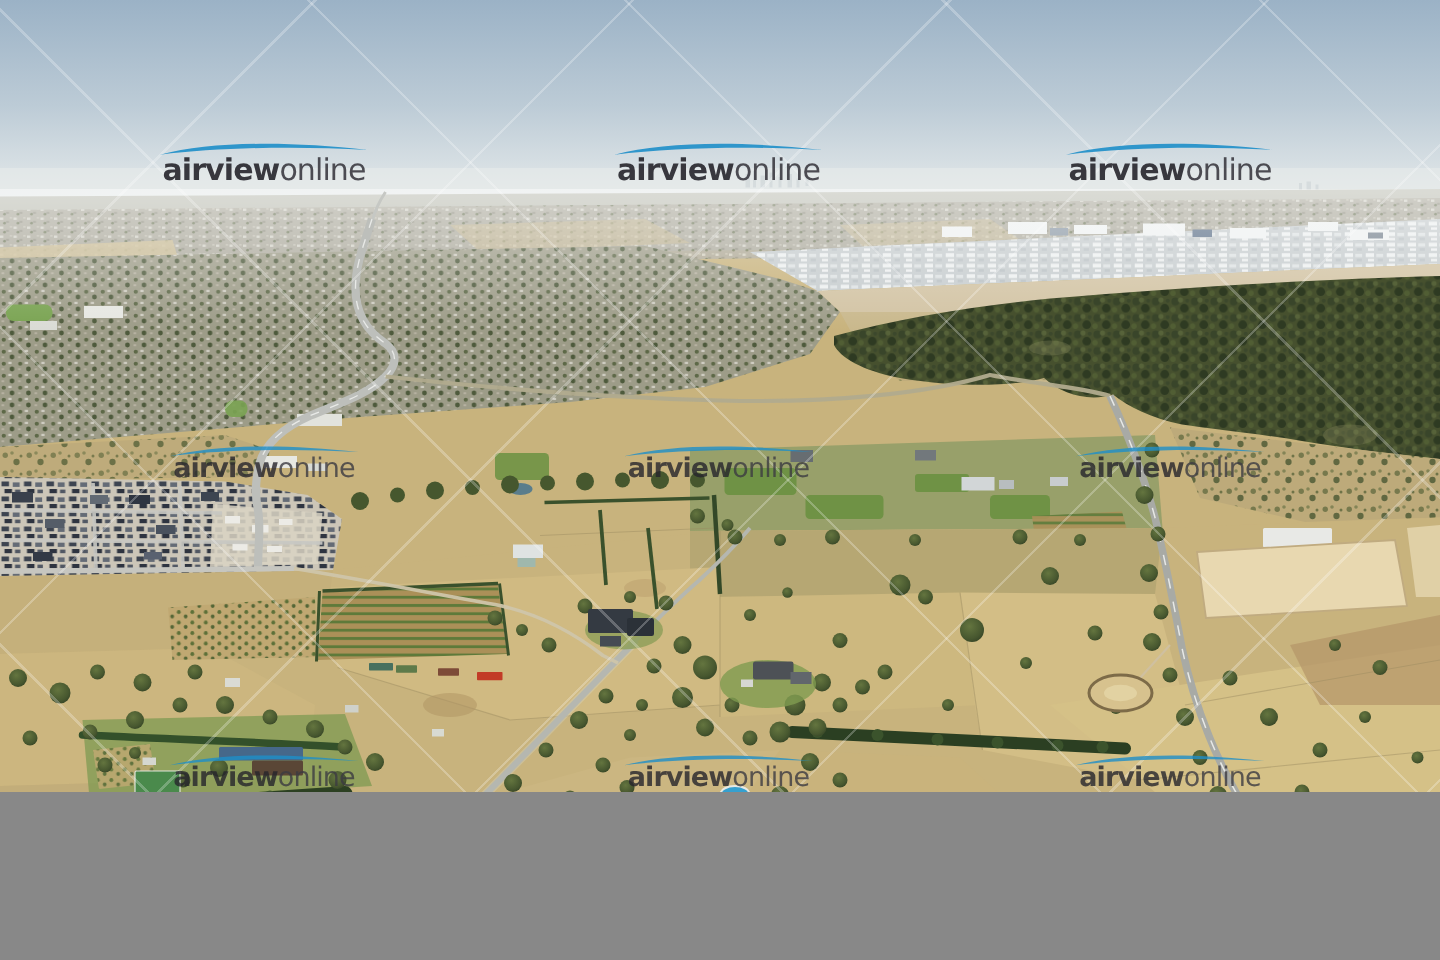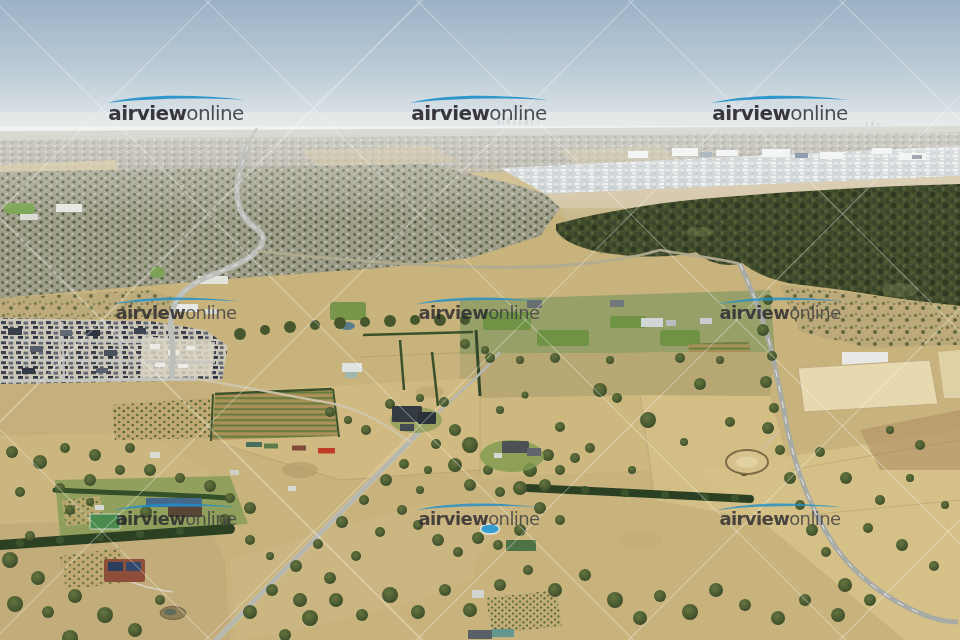--- a/index.html
+++ b/index.html
@@ -1,16 +1,16 @@
 <!DOCTYPE html>
 <html style="--wm-swoosh: #1e8fc9; --wm-text-bold: #26252c; --wm-text-light: #3c3b42; --sky-top: #9bb2c6; --haze: #e9eceb; --dry-grass: #c8b37d; --forest-green: #46502e; --road-grey: #a8aaa5;"><head>
 <meta charset="utf-8">
 <style>
   html,body{margin:0;padding:0;background:#888;}
-  .photo{position:relative;width:960px;height:640px;margin:0;overflow:hidden;background:#c8b37d;}
+  .photo{position:relative;width:960px;height:528px;margin:0;overflow:hidden;background:#c8b37d;}
   .photo svg.scene{position:absolute;left:0;top:0;width:960px;height:640px;display:block;}
   .wm-lines{position:absolute;left:0;top:0;width:960px;height:640px;pointer-events:none;
     background:
       repeating-linear-gradient(45deg, transparent 0 148px, rgba(255,255,255,.25) 148px 149.6px),
       repeating-linear-gradient(135deg, transparent 0 148px, rgba(255,255,255,.25) 148px 149.6px);}
   .wm-layer{position:absolute;left:0;top:0;width:960px;height:640px;pointer-events:none;}
   .wm{position:absolute;transform:translateX(-50%);display:flex;flex-direction:column;align-items:center;}
   .wm-swoosh{display:block;width:150px;height:11px;margin-bottom:-1px;}
   .wm-swoosh path{fill:var(--wm-swoosh,#1e8fc9);}
   .wm-text{font-family:"DejaVu Sans","Liberation Sans",sans-serif;font-size:20px;line-height:1.05;letter-spacing:-0.6px;white-space:nowrap;}

